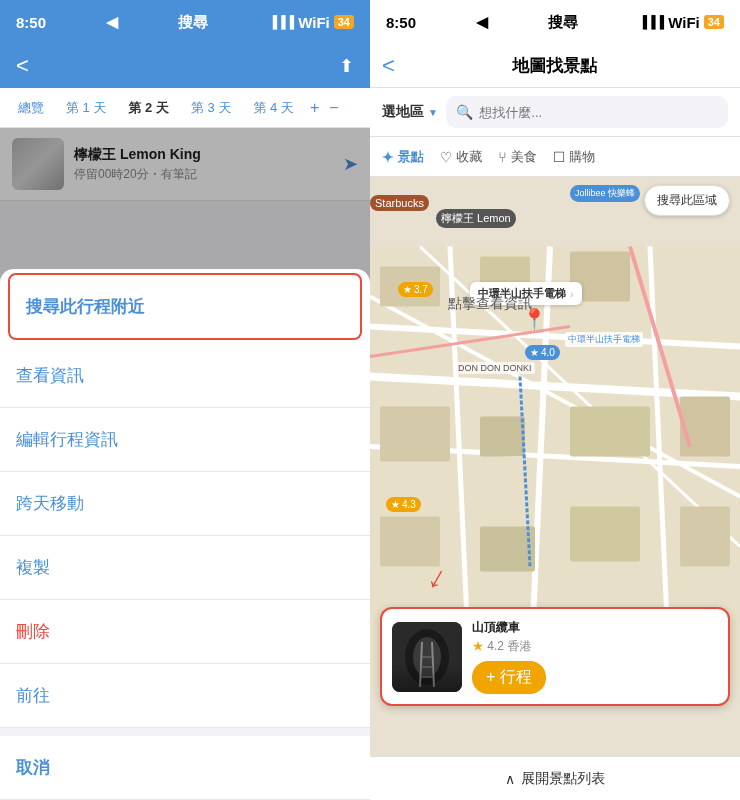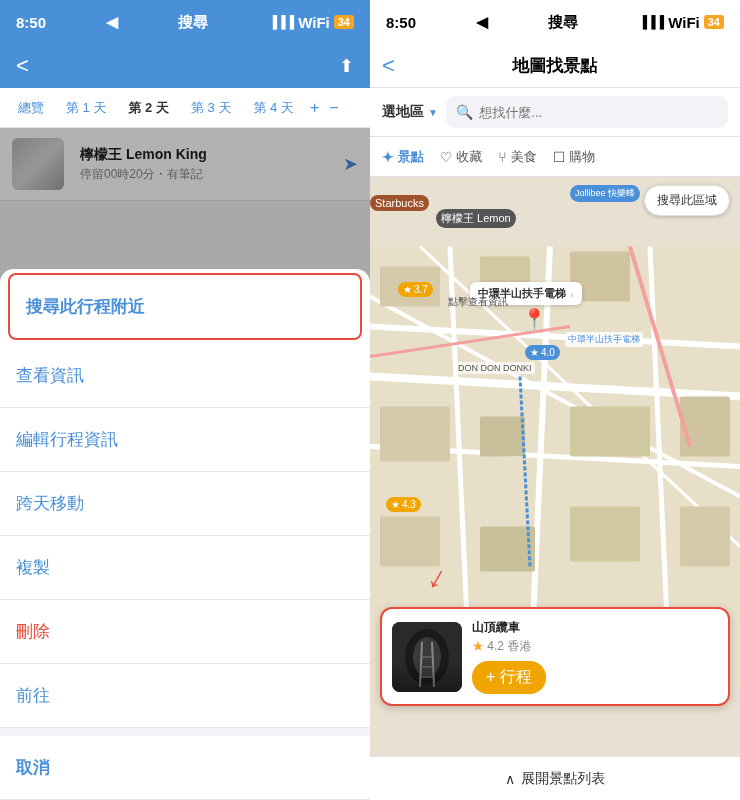--- a/index.html
+++ b/index.html
@@ -83,21 +83,21 @@
       padding: 2px 4px;
       cursor: pointer;
     }
 
     .place-card {
       background: white;
       display: flex;
       align-items: center;
       padding: 10px 12px;
       border-bottom: 1px solid #e5e5e5;
-      gap: 16px;
+      gap: 10px;
     }
     .place-thumb {
       width: 52px;
       height: 52px;
       background: #c8c8c8;
       border-radius: 6px;
       flex-shrink: 0;
       overflow: hidden;
     }
     .place-thumb-inner {
@@ -528,21 +528,21 @@
     </svg>
 
     
     <div class="map-pin" style="top:18px;left:0;font-size:11px;background:#a0522d;color:white;">Starbucks</div>
     <div class="map-pin" style="top:32px;left:66px;font-size:11px;background:#555;">檸檬王 Lemon</div>
     <div class="map-pin" style="top:8px;left:200px;font-size:9px;background:#4a90d9;">Jollibee 快樂蜂</div>
     <div style="position:absolute;top:105px;left:100px;background:white;border-radius:6px;padding:4px 8px;font-size:11px;font-weight:700;color:#333;box-shadow:0 1px 4px rgba(0,0,0,0.2);display:flex;align-items:center;gap:4px;">
       <span>中環半山扶手電梯</span>
       <span style="color:#ccc;">›</span>
     </div>
-    <div style="position:absolute;top:118px;left:78px;font-size:10px;color:#555;">點擊查看資訊</div>
+    <div style="position:absolute;top:118px;left:78px;font-size:14px;color:#555;">點擊查看資訊</div>
 
     <div class="rating-badge" style="top:105px;left:28px;">
       <span>★</span>
       <span>3.7</span>
     </div>
 
     <div class="rating-badge" style="top:168px;left:155px;background:#4a90d9;">
       <span>★</span>
       <span>4.0</span>
     </div>

